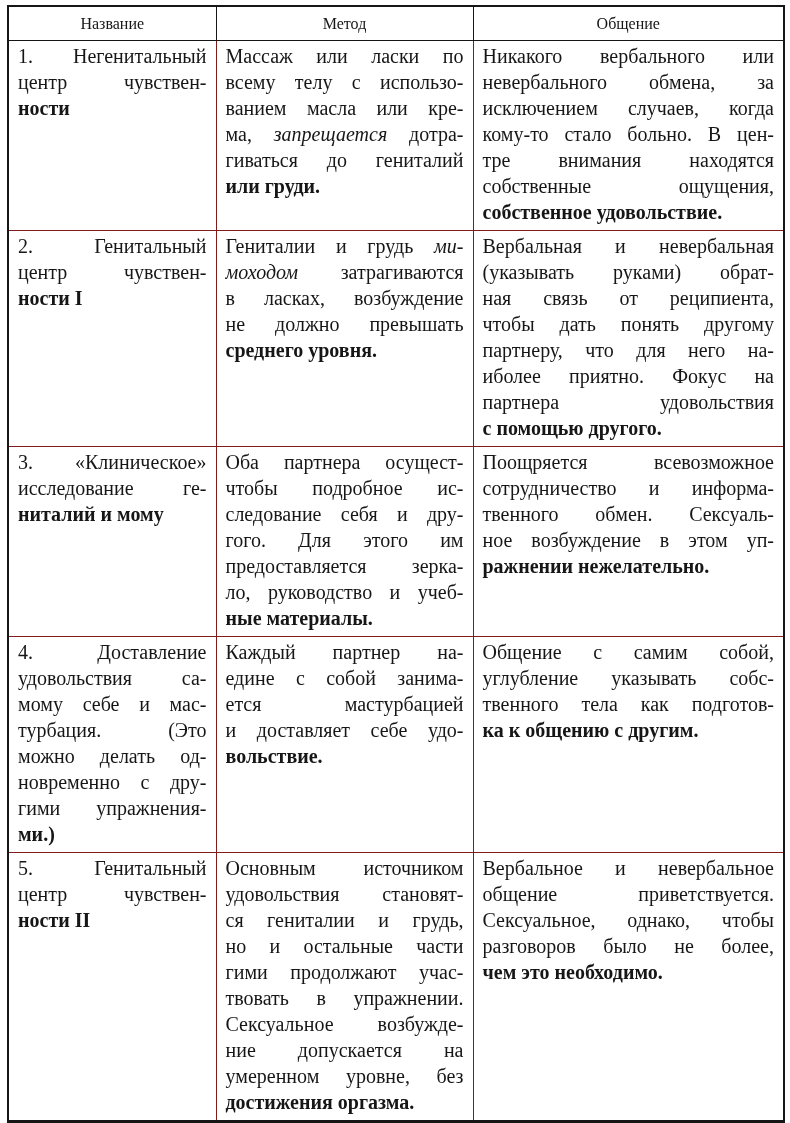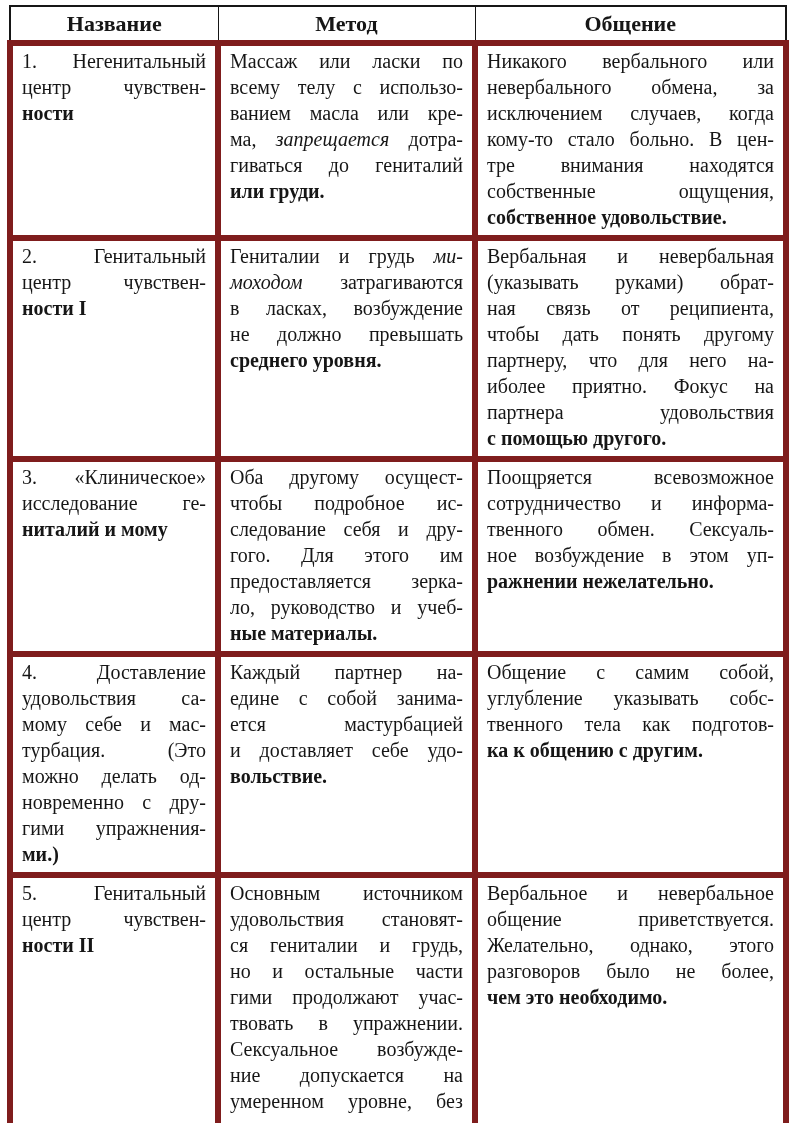--- a/index.html
+++ b/index.html
@@ -25,28 +25,28 @@
     border-collapse: collapse;
     border: 2px solid #161616;
     border-bottom-width: 3px;
     background: #ffffff;
   }
   col.c-name   { width: 208px; }
   col.c-method { width: 257px; }
   col.c-comm   { width: 311px; }
   th {
     border: 1px solid #161616;
-    font-size: 22px;
-    font-weight: bold;
+    font-size: 16px;
+    font-weight: normal;
     text-align: center;
     padding: 4px 2px 3px 2px;
     line-height: 26px;
   }
   td {
-    border: 6px solid #7f1d1d;
+    border: 1px solid #7f1d1d;
     vertical-align: top;
     font-size: 20px;
     line-height: 26px;
     padding: 2px 9px 5px 9px;
   }
   .line {
     text-align: justify;
     text-align-last: justify;
     text-justify: inter-word;
     white-space: normal;
@@ -126,21 +126,21 @@
             <div class="line"><span>с помощью другого.</span></div>
           </td>
         </tr>
         <tr>
           <td class="col-name">
             <div class="line"><span>3. «Клиническое»</span></div>
             <div class="line"><span>исследование ге-</span></div>
             <div class="line"><span>ниталий и мому</span></div>
           </td>
           <td class="col-method">
-            <div class="line"><span>Оба другому осущест-</span></div>
+            <div class="line"><span>Оба партнера осущест-</span></div>
             <div class="line"><span>чтобы подробное ис-</span></div>
             <div class="line"><span>следование себя и дру-</span></div>
             <div class="line"><span>гого. Для этого им</span></div>
             <div class="line"><span>предоставляется зерка-</span></div>
             <div class="line"><span>ло, руководство и учеб-</span></div>
             <div class="line"><span>ные материалы.</span></div>
           </td>
           <td class="col-communication">
             <div class="line"><span>Поощряется всевозможное</span></div>
             <div class="line"><span>сотрудничество и информа-</span></div>
@@ -188,20 +188,20 @@
             <div class="line"><span>гими продолжают учас-</span></div>
             <div class="line"><span>твовать в упражнении.</span></div>
             <div class="line"><span>Сексуальное возбужде-</span></div>
             <div class="line"><span>ние допускается на</span></div>
             <div class="line"><span>умеренном уровне, без</span></div>
             <div class="line"><span>достижения оргазма.</span></div>
           </td>
           <td class="col-communication">
             <div class="line"><span>Вербальное и невербальное</span></div>
             <div class="line"><span>общение приветствуется.</span></div>
-            <div class="line"><span>Желательно, однако, этого</span></div>
+            <div class="line"><span>Сексуальное, однако, чтобы</span></div>
             <div class="line"><span>разговоров было не более,</span></div>
             <div class="line"><span>чем это необходимо.</span></div>
           </td>
         </tr>
       </tbody>
   </table>
 </div>
 
 </body></html>

